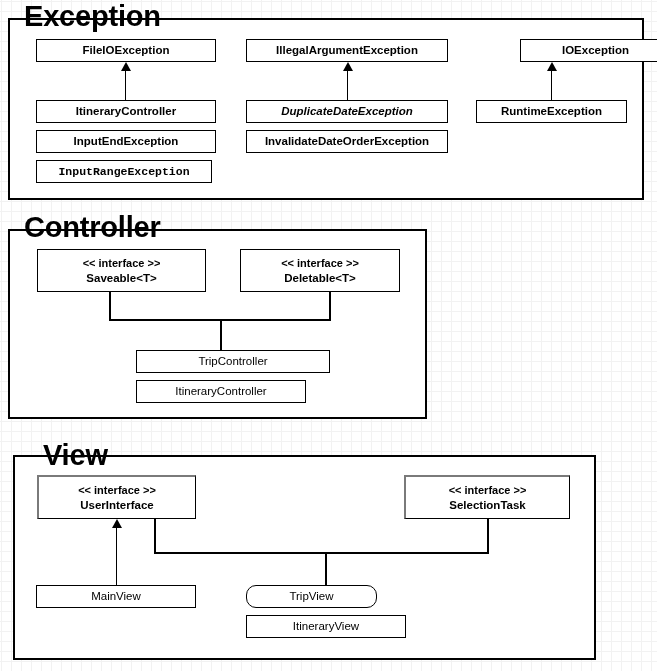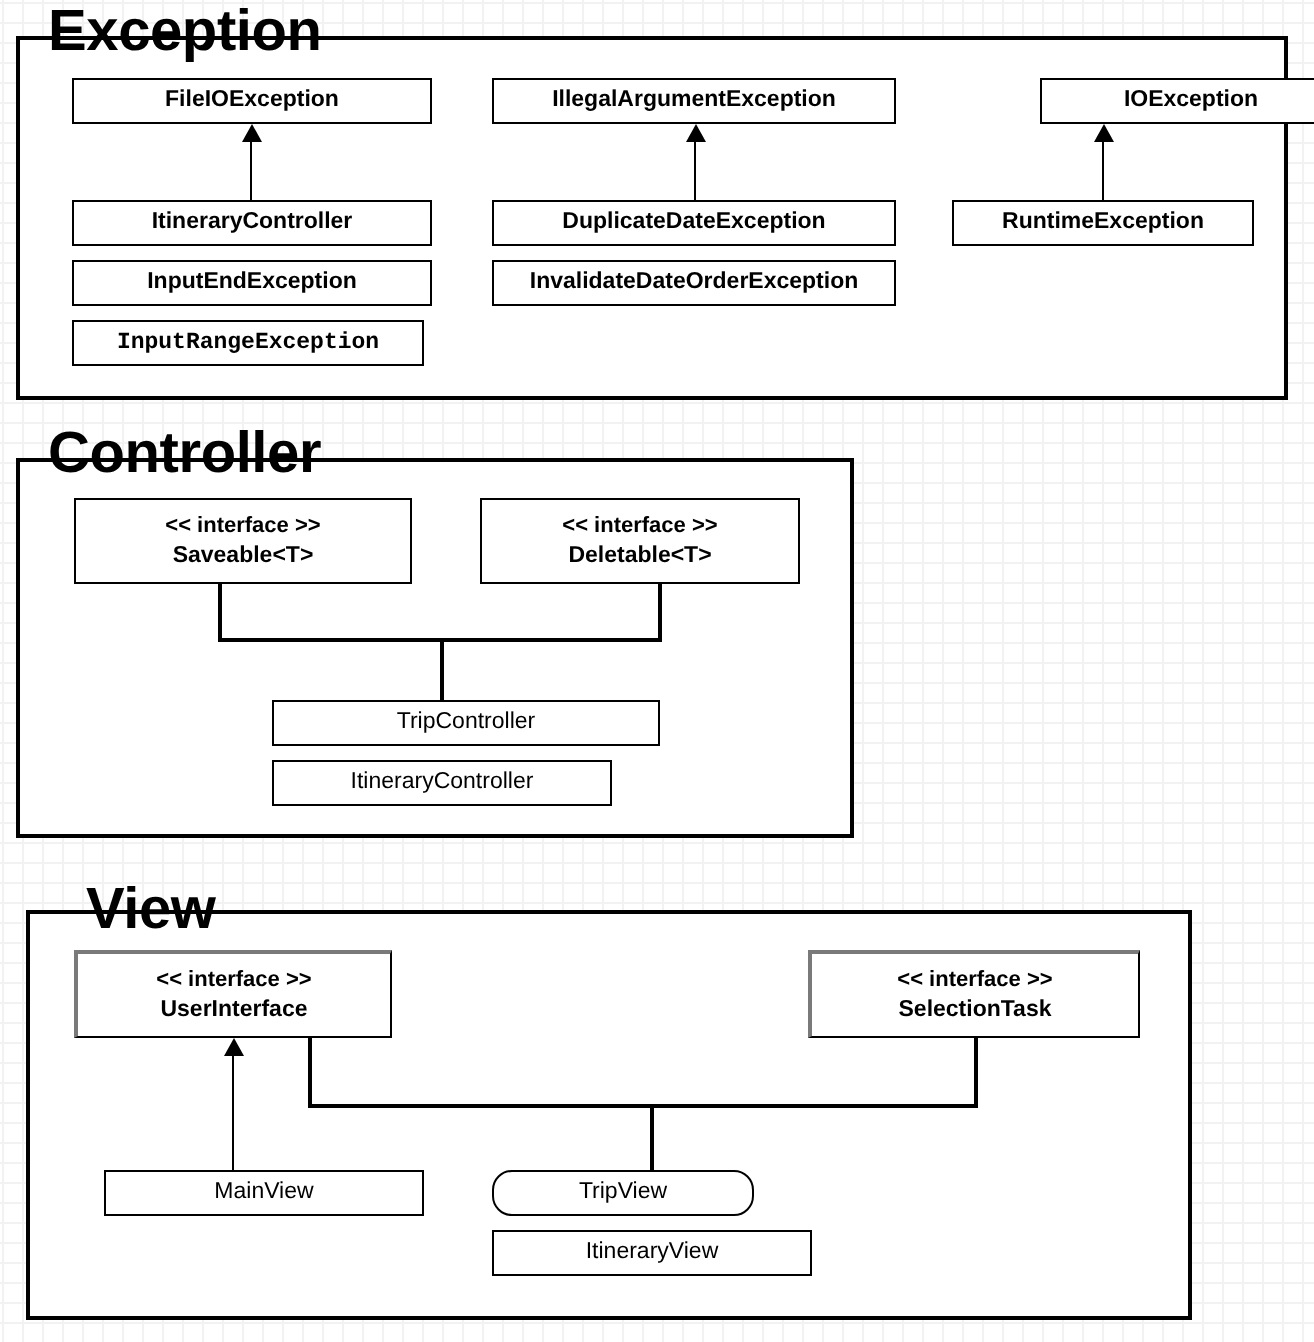--- a/index.html
+++ b/index.html
@@ -108,21 +108,21 @@
   </div>
   <div class="node" style="left:36px; top:160px; width:176px; height:23px;font-family:Liberation Mono, monospace;">
     <span class="nm">InputRangeException</span>
   </div>
 
   <div class="node" style="left:246px; top:39px; width:202px; height:23px;">
     <span class="nm">IllegalArgumentException</span>
   </div>
   <div class="vline thin" style="left:347px; top:70px; height:30px;"></div>
   <div class="arrowhead" style="left:343px; top:62px;"></div>
-  <div class="node" style="left:246px; top:100px; width:202px; height:23px;">
+  <div class="node" style="left:246px; top:100px; width:202px; height:23px;font-style:italic;">
     <span class="nm">DuplicateDateException</span>
   </div>
   <div class="node" style="left:246px; top:130px; width:202px; height:23px;">
     <span class="nm">InvalidateDateOrderException</span>
   </div>
 
   <div class="node" style="left:476px; top:39px; width:151px; height:23px;margin-left:44px;">
     <span class="nm">IOException</span>
   </div>
   <div class="vline thin" style="left:551px; top:70px; height:30px;"></div>
@@ -168,21 +168,21 @@
   </div>
 
   <div class="vline thin" style="left:116px; top:528px; height:57px;"></div>
   <div class="arrowhead" style="left:112px; top:519px;"></div>
 
   <div class="vline" style="left:154px; top:519px; height:35px;"></div>
   <div class="vline" style="left:487px; top:519px; height:35px;"></div>
   <div class="hline" style="left:154px; top:552px; width:335px;"></div>
   <div class="vline" style="left:325px; top:552px; height:33px;"></div>
 
-  <div class="node" style="left:52px; top:585px; width:160px; height:23px;">
+  <div class="node" style="left:36px; top:585px; width:160px; height:23px;">
     <span class="plain">MainView</span>
   </div>
   <div class="node" style="left:246px; top:585px; width:131px; height:23px;border-radius:10px;">
     <span class="plain">TripView</span>
   </div>
   <div class="node" style="left:246px; top:615px; width:160px; height:23px;">
     <span class="plain">ItineraryView</span>
   </div>
 
 </div>

